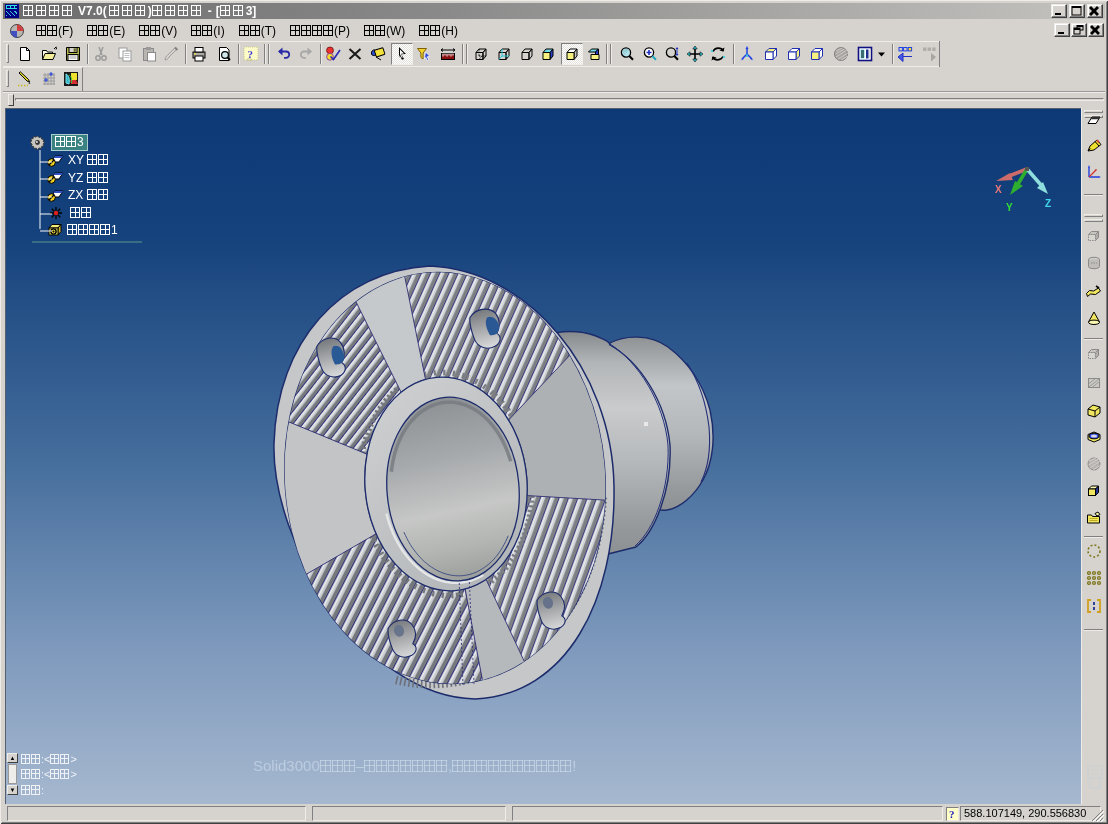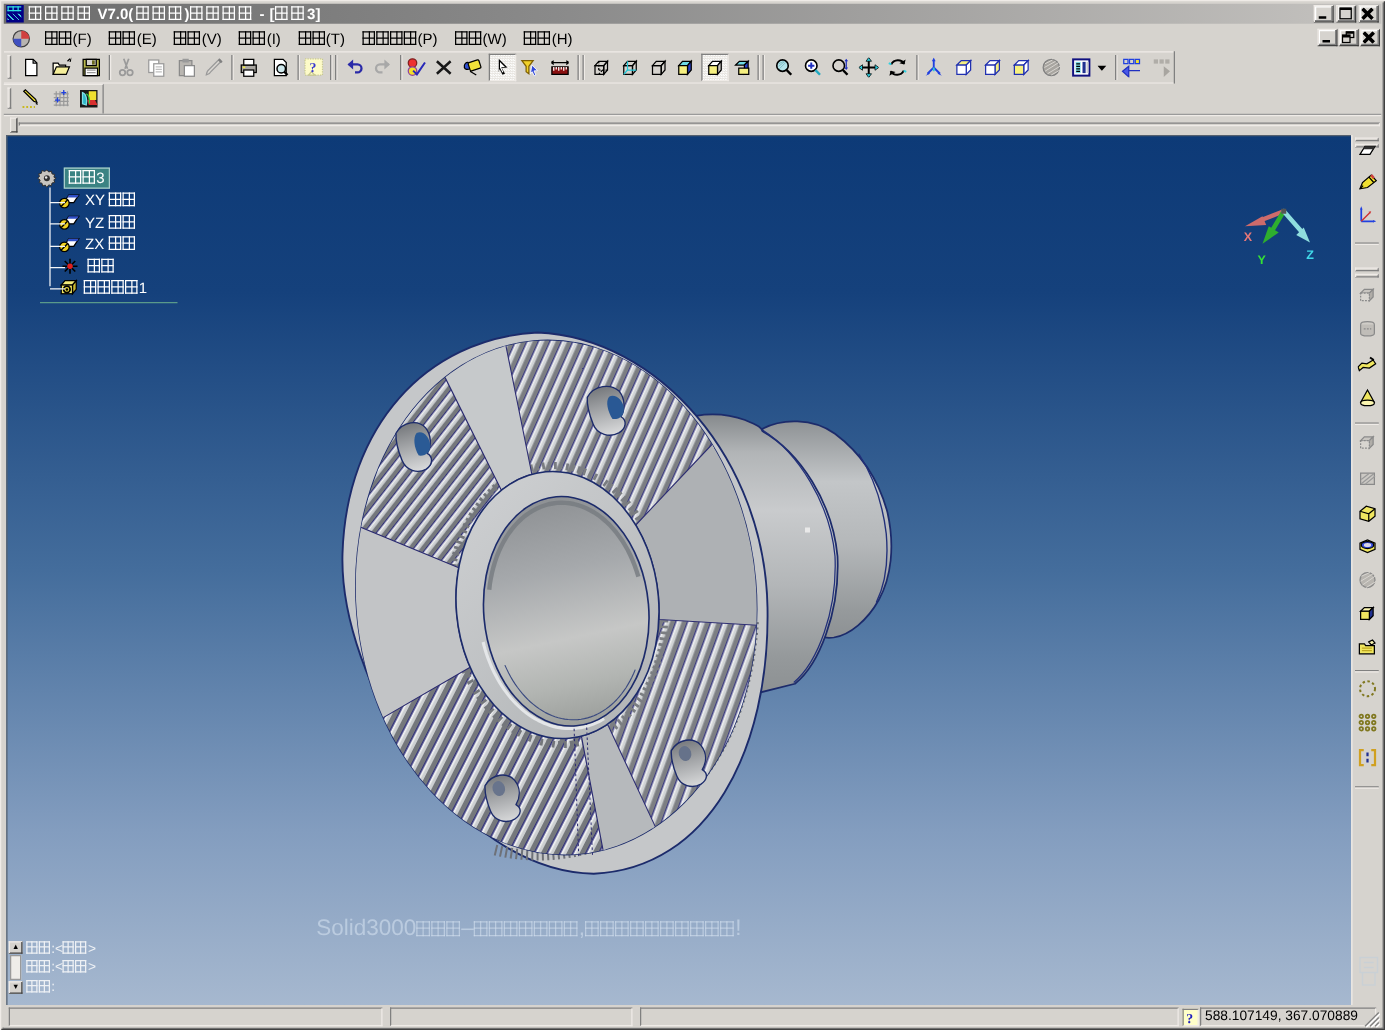--- a/index.html
+++ b/index.html
@@ -48,21 +48,21 @@
 .rgrip{position:absolute;left:2px;width:19px;height:3px;border:1px solid;border-color:#efebe7 #808080 #808080 #efebe7}
 #statusbar{left:3px;top:804px;width:1102px;height:18px;background:#d6d3ce}
 .sp{position:absolute;top:2px;height:15px;border:1px solid;border-color:#808080 #efebe7 #efebe7 #808080;background:#d6d3ce}
 #tree{left:25px;top:26px;color:#fff}
 .trow{height:17.5px;display:flex;align-items:center;white-space:nowrap}
 .trow svg{margin-right:4px}
 .tin{padding-left:17px}
 #rootlab{background:#3b8383;border:1px solid #a9cccc;padding:0 3px 1px 3px;color:#fff;margin-left:2px}
 #cmd{left:16px;top:644px;color:#eef1f5;font-size:11px;line-height:15.4px}
 #cmd .h{width:9px;height:10px;margin-right:1px;background-size:9px 1px,9px 1px,9px 1px,1px 10px,1px 10px,1px 10px;background-position:0 0,0 4px,0 9px,0 0,8px 0,4px 0;background-repeat:no-repeat}
-#wm1{left:248px;top:624px;color:rgba(210,223,238,.6);font-size:18px;white-space:nowrap}
+#wm1{left:248px;top:649px;color:rgba(210,223,238,.6);font-size:15px;white-space:nowrap}
 #wm1 .h{width:11px;height:12px;background-size:11px 1px,11px 1px,11px 1px,1px 12px,1px 12px,1px 12px;background-position:0 0,0 5px,0 11px,0 0,10px 0,5px 0}
 #wm2{left:840px;top:672px;color:rgba(216,227,240,.55);font-size:17px;font-weight:bold;font-style:italic;white-space:nowrap;letter-spacing:1px}
 #wm2 .h{width:15px;height:15px;background-size:15px 2px,15px 2px,15px 2px,2px 15px,2px 15px,2px 15px;background-position:0 0,0 7px,0 13px,0 0,13px 0,7px 0}
 .ghost{position:absolute;left:3px;top:652px;width:20px;height:34px;opacity:.4}
 </style></head><body>
 <div id="frame"></div>
 <div class="abs" id="title">
     <div id="ticon"></div>
 <span><i class="h"></i><i class="h"></i><i class="h"></i><i class="h"></i></span>
     <span style="margin:0 2px 0 3px">V7.0(</span>
@@ -671,17 +671,17 @@
       <path d="M3 6h14v12H3zM5 18v10h10V18M6 10h8M6 14h8" fill="none" stroke="#b8cce0" stroke-width="1.2"></path>
     </svg>
   </div>
 <div class="abs" id="statusbar">
 <div class="sp" style="left:4px;width:299px"></div>
 <div class="sp" style="left:309px;width:194px"></div>
 <div class="sp" style="left:509px;width:431px"></div>
 <div class="sp" style="left:943px;width:13px;height:14px;top:3px;background:#ffffc8"><svg width="11" height="12">
         <text x="2" y="10" font-size="11" font-weight="bold" fill="#2020c0" font-family="Liberation Serif">?</text>
       </svg></div>
-<div class="sp" style="left:957px;width:141px;font-size:11px;color:#000;padding:0 0 0 3px;line-height:13.5px;white-space:nowrap;overflow:hidden">588.107149, 367.070889</div>
+<div class="sp" style="left:957px;width:141px;font-size:11px;color:#000;padding:0 0 0 3px;line-height:13.5px;white-space:nowrap;overflow:hidden">588.107149, 290.556830</div>
 <svg class="abs" style="left:1088px;top:5px" width="13" height="13">
       <path d="M12 1L1 12M12 5L5 12M12 9L9 12" stroke="#808080" fill="none"></path>
       <path d="M13 2L2 13M13 6L6 13M13 10L10 13" stroke="#fff" fill="none"></path>
     </svg>
 </div>
 </body></html>

